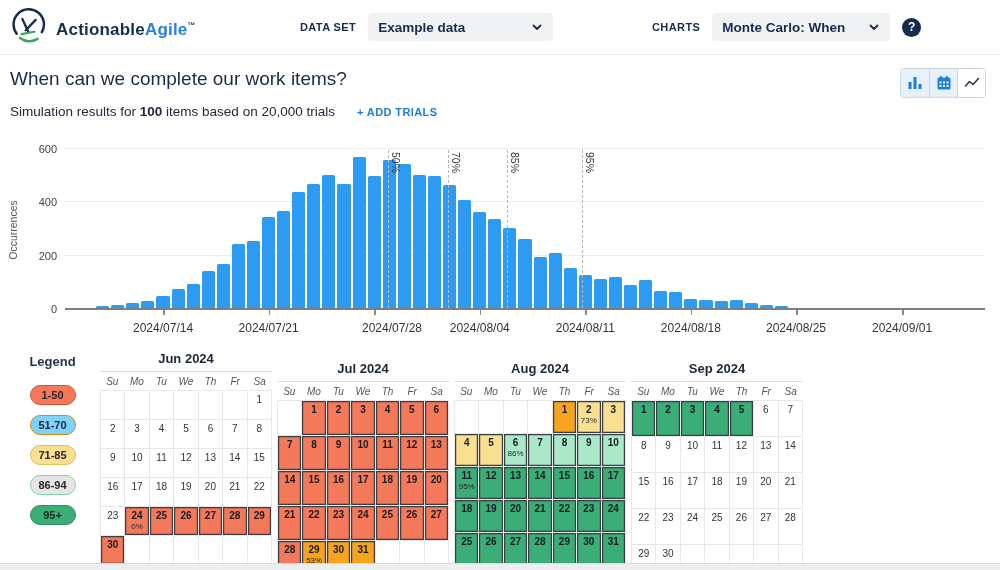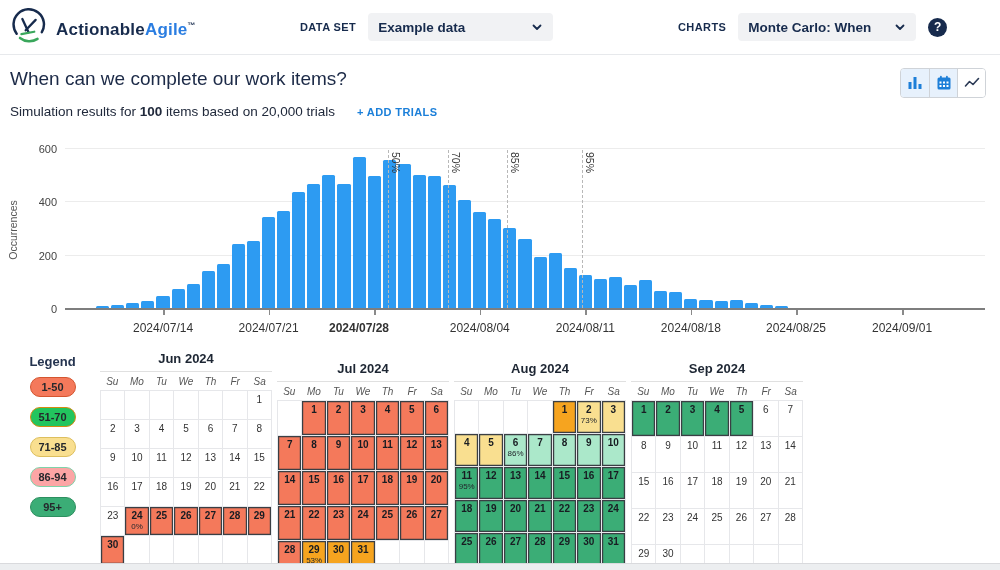--- a/index.html
+++ b/index.html
@@ -41,21 +41,21 @@
     font-size:10.5px; color:#555; transform:rotate(-90deg); }
   .bar { position:absolute; bottom:0; background:#2d9bf2; border-radius:1.5px 1.5px 0 0; }
   .xmark { position:absolute; bottom:-7px; width:1.5px; height:5px; background:#8a8a8a; }
   .xlabel { position:absolute; bottom:-27px; transform:translateX(-50%); font-size:12px; color:#333; white-space:nowrap; }
   .pline { position:absolute; top:0; bottom:0; width:0; border-left:1.5px dashed #b8b8b8; }
   .plabel { position:absolute; top:2px; writing-mode:vertical-rl; font-size:10.5px; color:#333; }
 
   
   .cal-area { display:flex; align-items:flex-start; padding-left:10px; margin-top:12px; gap:5px; }
   .legend { width:85px; text-align:center; padding-top:3px; }
-  .legend-title { font-size:13px; font-weight:600; color:#24334f; margin-bottom:8px; }
+  .legend-title { font-size:13px; font-weight:600; color:#24334f; margin-bottom:16px; }
   .pill { width:46px; height:20px; margin:0 auto 10px auto; border:1.5px solid; border-radius:11px;
     font-size:11px; font-weight:600; color:#25282c; display:flex; align-items:center; justify-content:center; }
   .cal { width:172px; }
   .cal.shift { padding-top:10px; }
   .cal-title { text-align:center; font-size:13px; font-weight:700; color:#1d2633; margin-bottom:5px; }
   .dow { display:grid; grid-template-columns:repeat(7,1fr); border-top:1px solid #e0e0e0; padding:4px 0 3px 0; }
   .dow span { font-size:10px; color:#555; text-align:center;font-style:italic; }
   .grid { display:grid; grid-template-columns:repeat(7,1fr); border-left:1px solid #e6e7ea; border-top:1px solid #e6e7ea; }
   .cell { border-right:1px solid #e6e7ea; border-bottom:1px solid #e6e7ea; background:#fff;
     display:flex; flex-direction:column; align-items:center; padding-top:3px; }
@@ -87,21 +87,21 @@
   <div class="hgroup" style="left:300px;">
     <span class="hlabel">DATA SET</span>
     <div class="select sel-ds">
       <span>Example data</span>
       <svg class="chev" viewBox="0 0 12 12">
           <path d="M2.5 4.5 L6 8 L9.5 4.5" fill="none" stroke="#172b4d" stroke-width="1.8" stroke-linecap="round" stroke-linejoin="round"></path>
         </svg>
     </div>
   </div>
 
-  <div class="hgroup" style="left:678px;">
+  <div class="hgroup" style="left:652px;">
     <span class="hlabel">CHARTS</span>
     <div class="select sel-ch">
       <span>Monte Carlo: When</span>
       <svg class="chev" viewBox="0 0 12 12">
           <path d="M2.5 4.5 L6 8 L9.5 4.5" fill="none" stroke="#172b4d" stroke-width="1.8" stroke-linecap="round" stroke-linejoin="round"></path>
         </svg>
     </div>
     <div class="help">
         <span>?</span>
       </div>
@@ -199,21 +199,21 @@
         <div class="bar" title="2024/08/20: 25" style="left: 649.525px; width: 13.082px; height: 6.66667px; background: rgb(45, 155, 242);"></div>
         <div class="bar" title="2024/08/21: 30" style="left: 664.607px; width: 13.082px; height: 8px; background: rgb(45, 155, 242);"></div>
         <div class="bar" title="2024/08/22: 18" style="left: 679.689px; width: 13.082px; height: 4.8px; background: rgb(45, 155, 242);"></div>
         <div class="bar" title="2024/08/23: 10" style="left: 694.77px; width: 13.082px; height: 2.66667px; background: rgb(45, 155, 242);"></div>
         <div class="bar" title="2024/08/24: 6" style="left: 709.852px; width: 13.082px; height: 1.6px; background: rgb(45, 155, 242);"></div>
         <div class="xmark" style="left: 98.0328px;"></div>
         <div class="xlabel" style="left: 98.0328px;">2024/07/14</div>
         <div class="xmark" style="left: 203.607px;"></div>
         <div class="xlabel" style="left: 203.607px;">2024/07/21</div>
         <div class="xmark" style="left: 309.18px;"></div>
-        <div class="xlabel" style="left: 294px; font-weight: bold;">2024/07/28</div>
+        <div class="xlabel" style="left: 327px;">2024/07/28</div>
         <div class="xmark" style="left: 414.754px;"></div>
         <div class="xlabel" style="left: 414.754px;">2024/08/04</div>
         <div class="xmark" style="left: 520.328px;"></div>
         <div class="xlabel" style="left: 520.328px;">2024/08/11</div>
         <div class="xmark" style="left: 625.902px;"></div>
         <div class="xlabel" style="left: 625.902px;">2024/08/18</div>
         <div class="xmark" style="left: 731.475px;"></div>
         <div class="xlabel" style="left: 731px;">2024/08/25</div>
         <div class="xmark" style="left: 837.049px;"></div>
         <div class="xlabel" style="left: 837.049px;">2024/09/01</div>
@@ -226,23 +226,23 @@
         <div class="pline" style="left: 517.311px;"></div>
         <div class="plabel" style="left: 519.311px;">95%</div>
       </div>
   </section>
 
   <section class="cal-area">
     <div class="legend">
       <div class="legend-title">Legend</div>
       <div>
           <div class="pill" style="background: rgb(244, 121, 91); border-color: rgb(212, 85, 47);">1-50</div>
-          <div class="pill" style="background: #22c55e; border-color: rgb(214, 138, 16);">51-70</div>
+          <div class="pill" style="background: #7dd3fc; border-color: rgb(214, 138, 16);">51-70</div>
           <div class="pill" style="background: rgb(249, 223, 144); border-color: rgb(221, 191, 94);">71-85</div>
-          <div class="pill" style="background: #fca5a5; border-color: rgb(127, 211, 170);">86-94</div>
+          <div class="pill" style="background: #e5e5e5; border-color: rgb(127, 211, 170);">86-94</div>
           <div class="pill" style="background: rgb(59, 173, 118); border-color: rgb(45, 143, 95);">95+</div>
         </div>
     </div>
     <div style="display:flex; gap:5px;">
         <div class="cal">
           <div class="cal-title">Jun 2024</div>
           <div class="dow">
             <span>Su</span>
             <span>Mo</span>
             <span>Tu</span>

